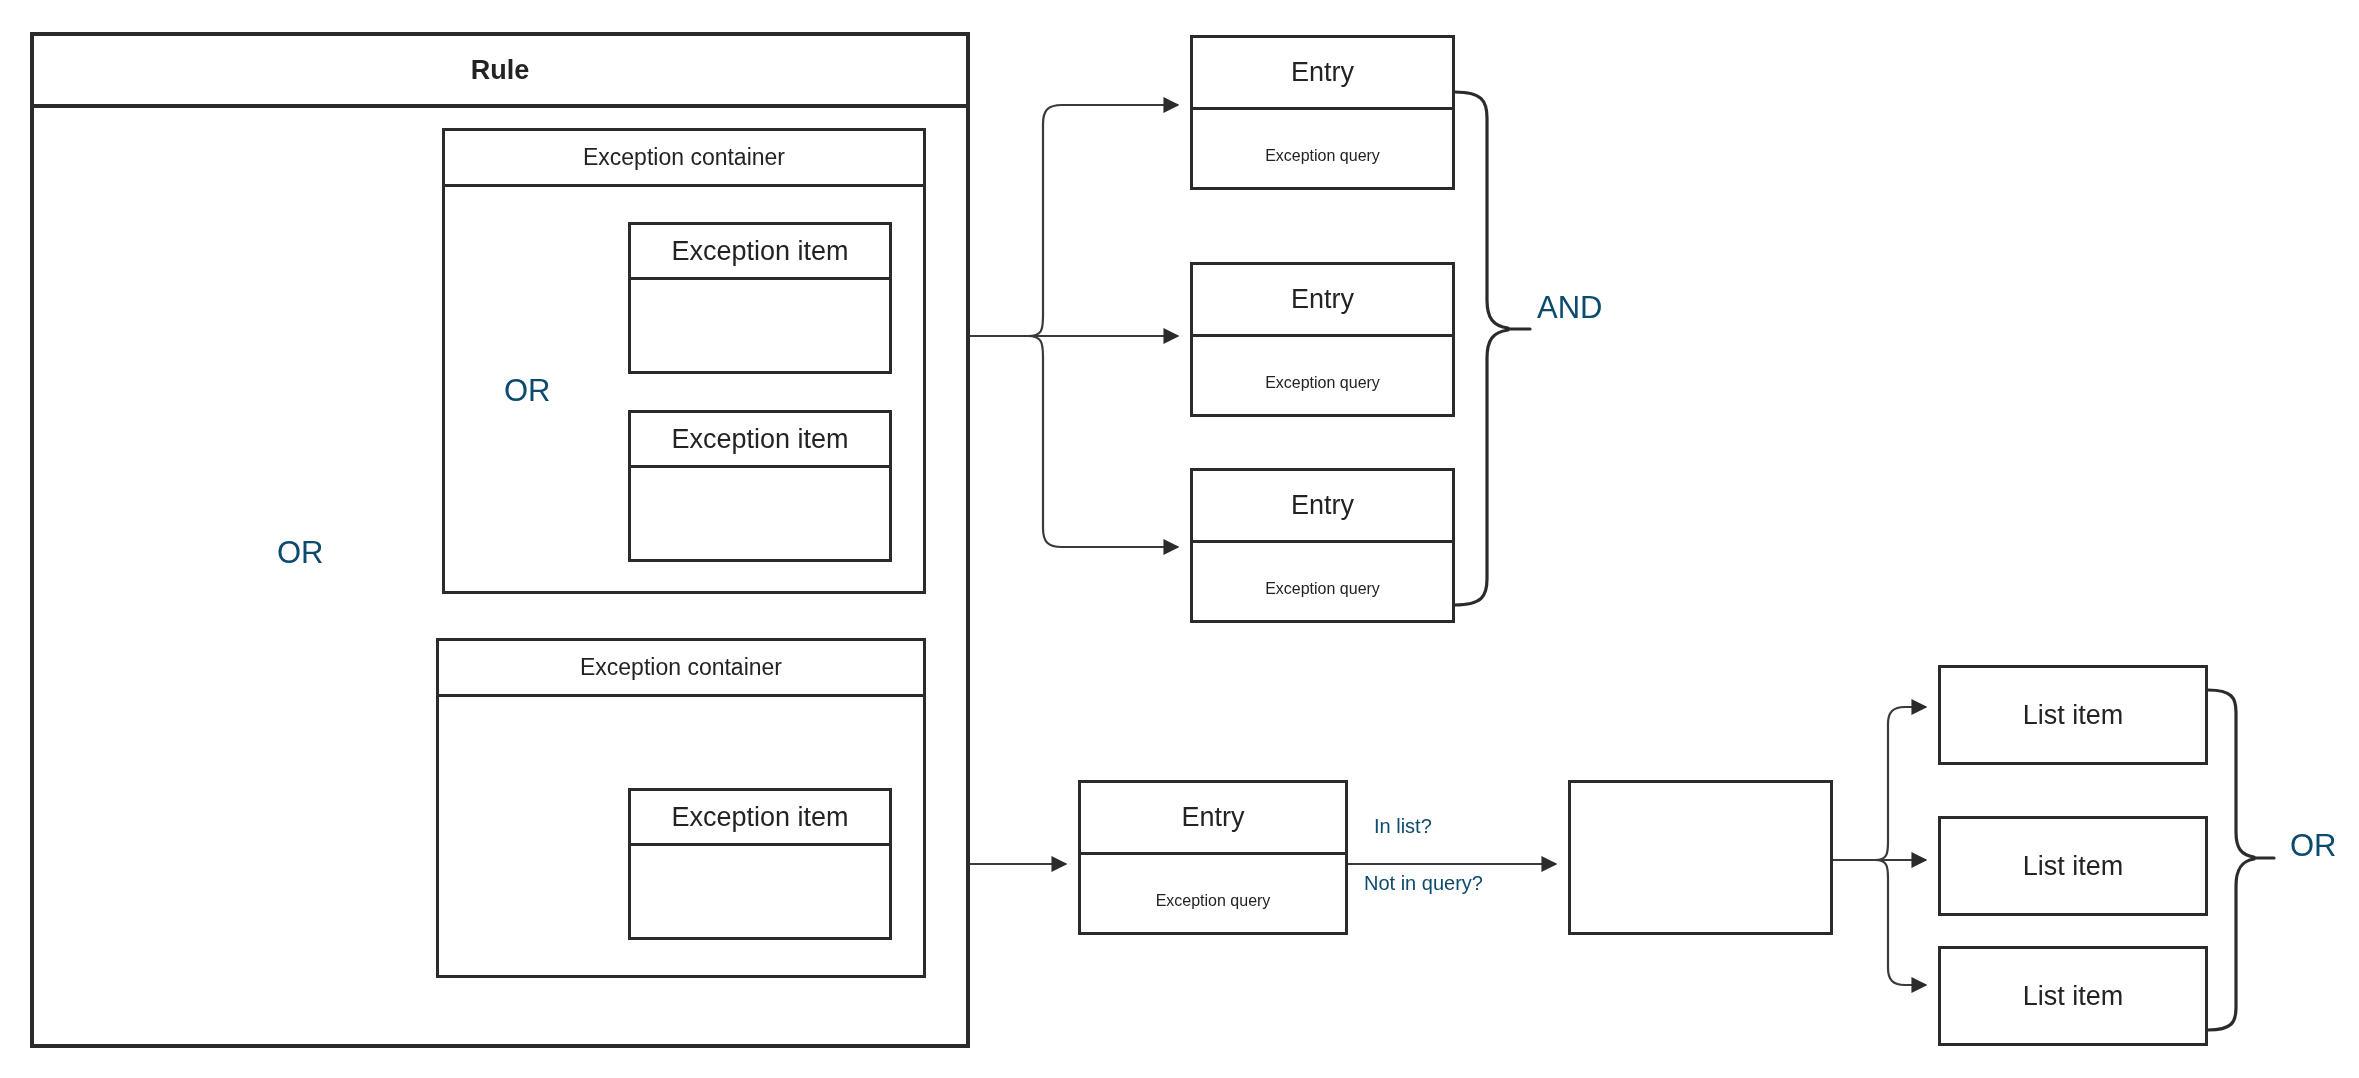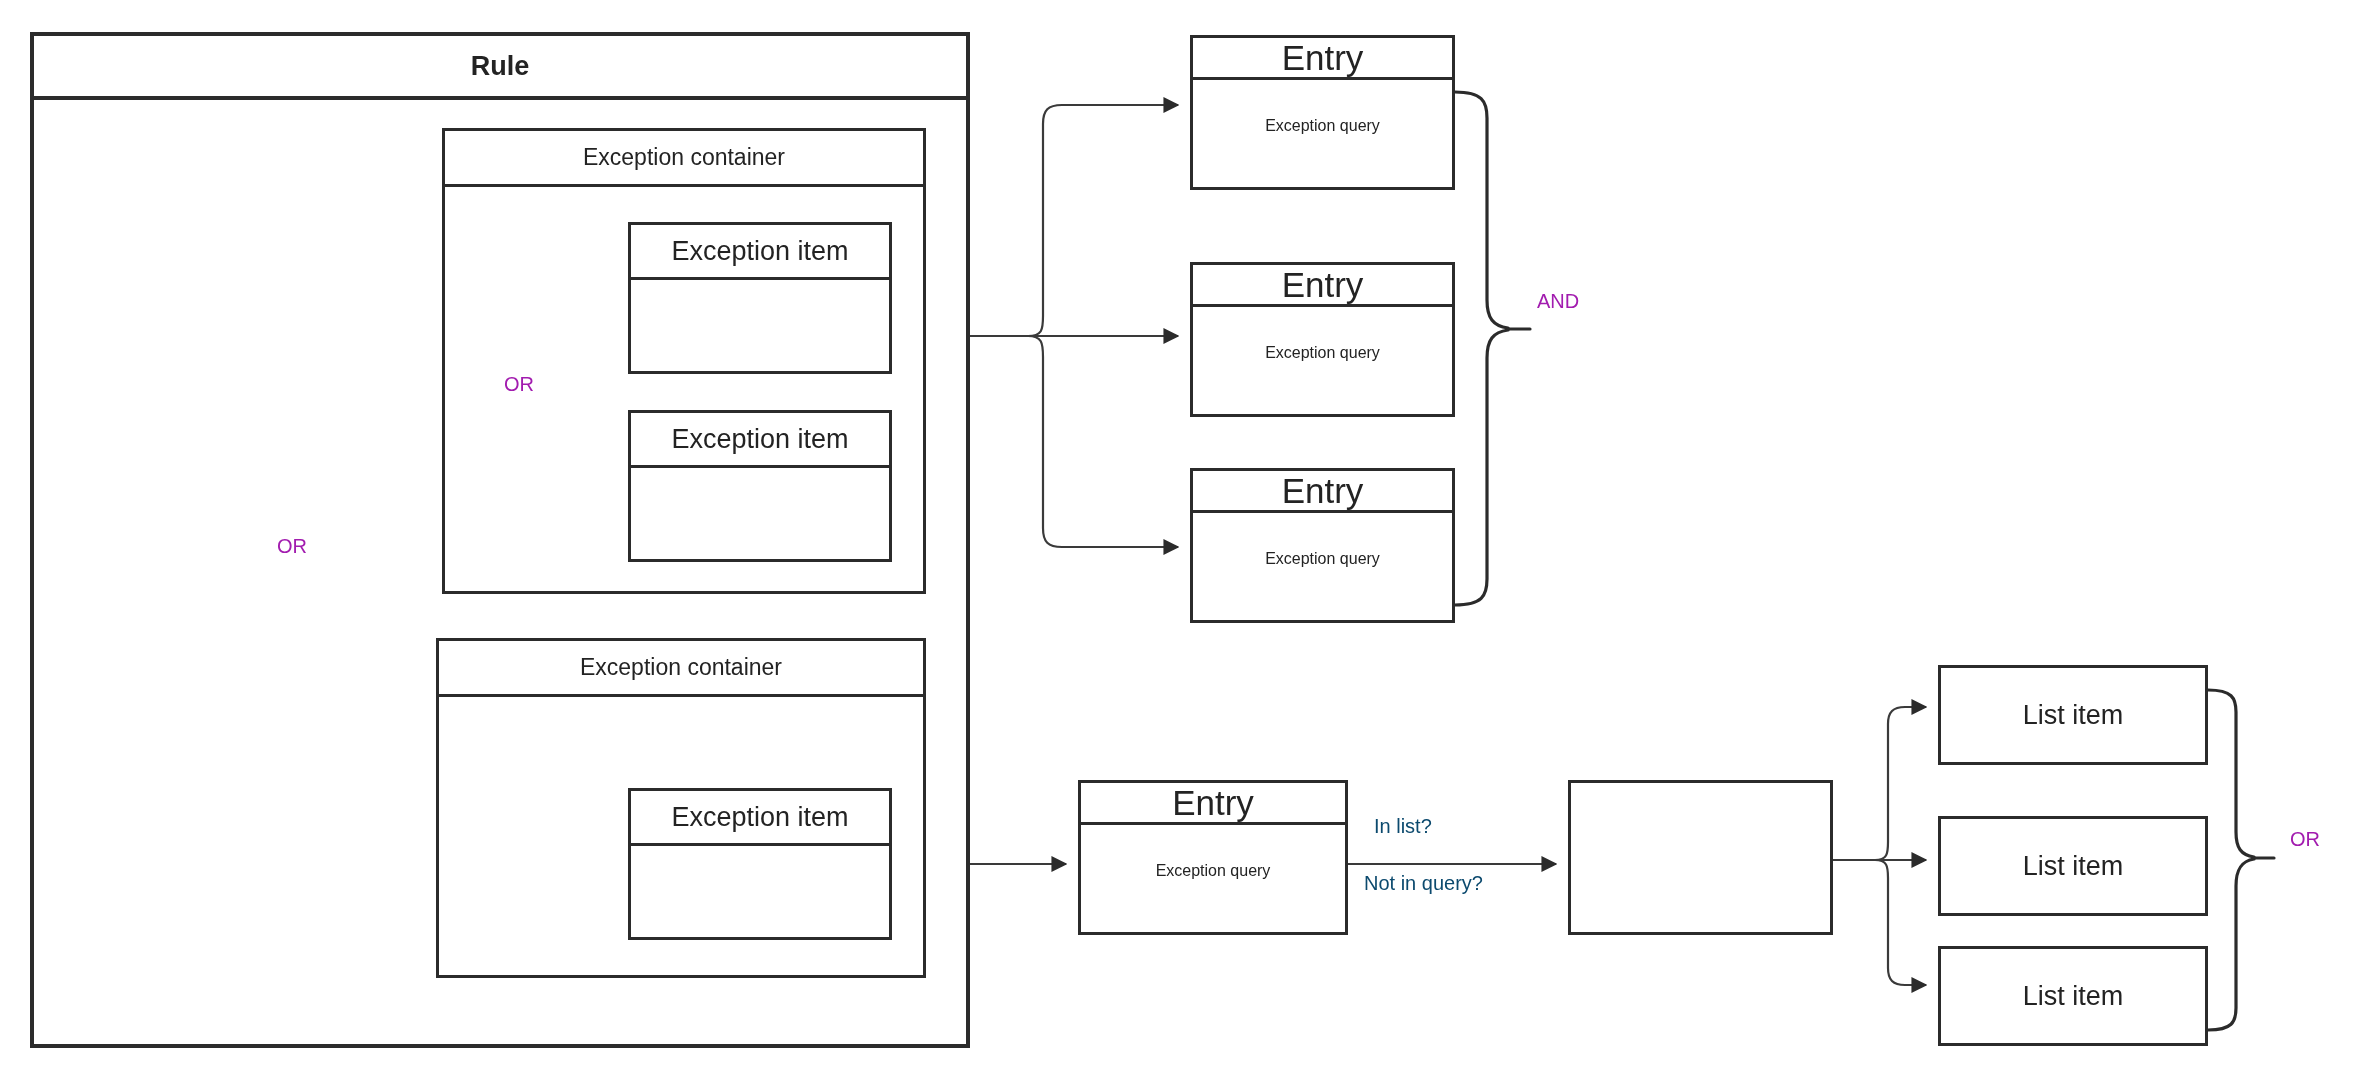--- a/index.html
+++ b/index.html
@@ -19,56 +19,56 @@
     border-bottom:3px solid #2b2b2b;
     text-align:center;white-space:nowrap;
   }
   .body{box-sizing:border-box;width:100%;
     display:flex;align-items:center;justify-content:center;text-align:center;}
   .plain{display:flex;align-items:center;justify-content:center;
     box-sizing:border-box;width:100%;height:100%;text-align:center;}
 
   
   #rule{left:30px;top:32px;width:940px;height:1016px;border-width:4px;}
-  #rule .hdr{height:64px;font-size:27px;font-weight:bold;border-bottom-width:4px;}
+  #rule .hdr{height:72px;font-size:27px;font-weight:bold;border-bottom-width:4px;}
 
   
   .excontainer .hdr{height:56px;font-size:23px;}
   #exc1{left:442px;top:128px;width:484px;height:466px;}
   #exc2{left:436px;top:638px;width:490px;height:340px;}
 
   
   .exitem .hdr{height:55px;font-size:27px;}
   .exitem .body{height:calc(100% - 55px);}
   #exi1{left:628px;top:222px;width:264px;height:152px;}
   #exi2{left:628px;top:410px;width:264px;height:152px;}
   #exi3{left:628px;top:788px;width:264px;height:152px;}
 
   
-  .entry .hdr{height:42px;font-size:35px;}
+  .entry .hdr{height:72px;font-size:27px;}
   .entry .body{height:calc(100% - 58px);font-size:16px;}
   #entry1{left:1190px;top:35px;width:265px;height:155px;}
   #entry2{left:1190px;top:262px;width:265px;height:155px;}
   #entry3{left:1190px;top:468px;width:265px;height:155px;}
   #entry4{left:1078px;top:780px;width:270px;height:155px;}
 
   
   #listcontainer{left:1568px;top:780px;width:265px;height:155px;}
   #listcontainer .hdr{height:55px;font-size:27px;}
   #listcontainer .body{height:calc(100% - 55px);}
 
   
   .listitem{width:270px;height:100px;}
   .listitem .plain{font-size:27px;}
   #li1{left:1938px;top:665px;}
   #li2{left:1938px;top:816px;}
   #li3{left:1938px;top:946px;}
 
   
-  .blabel{position:absolute;font-size:20px;color:#a21caf;white-space:nowrap;}
+  .blabel{position:absolute;font-size:31px;color:#0c4a6e;white-space:nowrap;}
   #lbl-or-outer{left:277px;top:535px;}
   #lbl-or-inner{left:504px;top:373px;}
   #lbl-and{left:1537px;top:290px;}
   #lbl-or-list{left:2290px;top:828px;}
 
   
   .elabel{position:absolute;font-size:20px;color:#0c4a6e;white-space:nowrap;text-align:right;}
   #lbl-inlist{left:1374px;top:815px;}
   #lbl-notinlist{left:1364px;top:872px;}
 </style>

